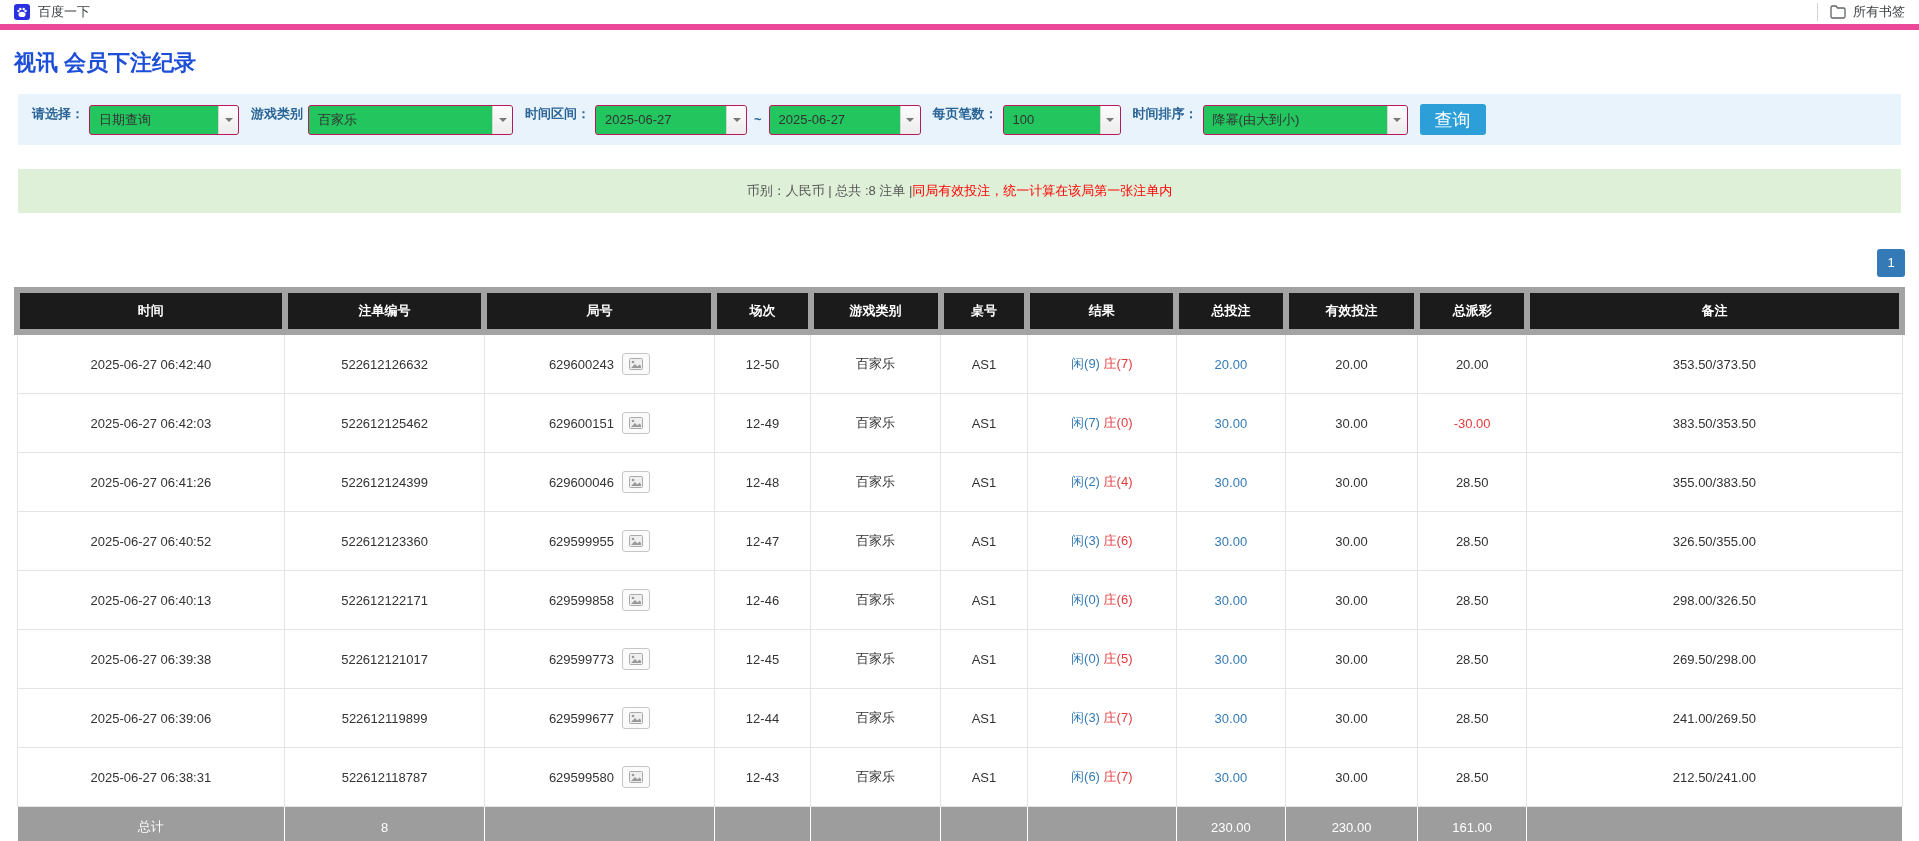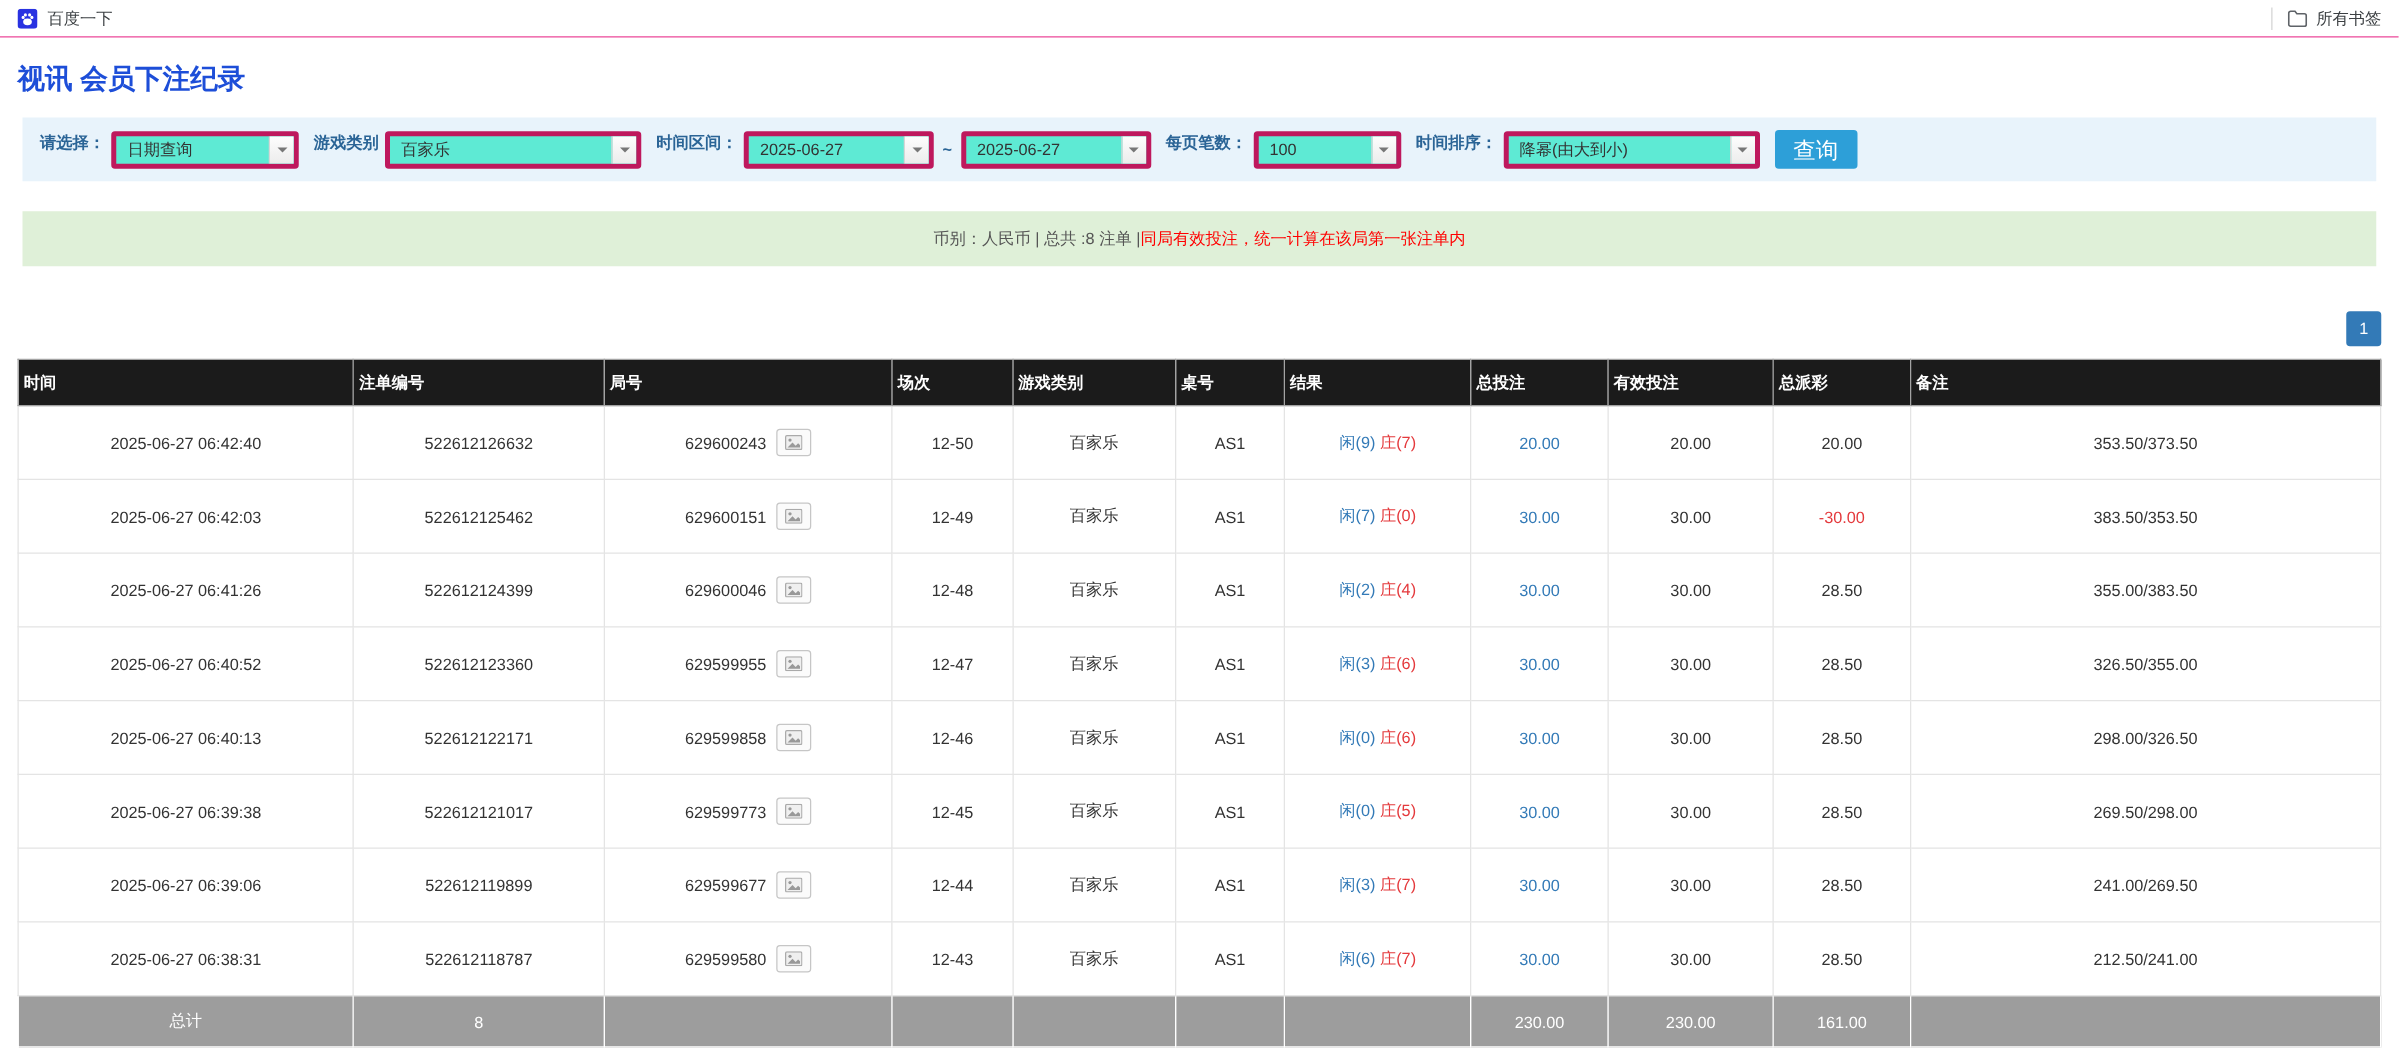--- a/index.html
+++ b/index.html
@@ -1,35 +1,35 @@
 <!DOCTYPE html>
 <html><head>
 <meta charset="utf-8">
 <style>
   * { box-sizing: border-box; }
   html,body { margin:0; padding:0; background:#fff; color:#333;
     font-family:"Liberation Sans","DejaVu Sans",sans-serif; }
 
   
   .bookmarks-bar { height:30px; display:flex; align-items:center; justify-content:space-between;
-    padding:0 14px; border-bottom:1px solid #ec4899; font-size:13px; color:#3c4043; background:#fff; }
+    padding:0 14px; border-bottom:6px solid #ec4899; font-size:13px; color:#3c4043; background:#fff; }
   .bookmark-item { display:flex; align-items:center; gap:8px; cursor:pointer; }
   .bm-right { display:flex; align-items:flex-end; gap:12px; }
   .vdivider { width:1px; height:18px; background:#d4d4d4; }
   .all-bookmarks { display:flex; align-items:center; gap:7px; cursor:pointer; }
 
   
   .page-title { font-size:22px; font-weight:700; color:#1d4ed8; margin:18px 0 16px; padding:0 14px; }
 
   
   .filter-bar { margin:0 18px; background:#e8f3fb; padding:10px 10px; display:flex; align-items:center;
     font-size:13px; flex-wrap:nowrap; }
   .f-label { color:#2a6496; font-weight:bold; margin:0 5px 12px 12px; white-space:nowrap; }
   .f-label.first { margin-left:4px; }
-  .combo { display:inline-flex; align-items:stretch; background:#5eead4; border:4px solid #be185d;
+  .combo { display:inline-flex; align-items:stretch; background:#22c55e; border:1px solid #be185d;
     border-radius:3px; height:30px; overflow:hidden; cursor:pointer; flex:none; }
   .combo-text { display:flex; align-items:center; padding:0 9px; flex:1; color:#333;
     white-space:nowrap; overflow:hidden; }
   .combo-arrow { width:20px; border-left:1px solid #d6d6d6;
     background:linear-gradient(#fdfdfd,#ececec); display:flex; align-items:center; justify-content:center; }
   .combo-arrow i { width:0; height:0; border:4px solid transparent; border-top-color:#777; margin-top:4px; }
   .w-query { width:150px; } .w-game { width:205px; } .w-date { width:152px; }
   .w-size { width:118px; } .w-sort { width:205px; }
   .tilde { margin:0 7px; color:#2a6496; font-weight:bold; }
   .search-btn { margin-left:12px; height:31px; padding:0 15px; background:#2d9fd8; border:none;
@@ -42,21 +42,21 @@
   .info-note { color:#f00; }
 
   
   .pagination { margin:36px 14px 10px; text-align:right; }
   .page-btn { display:inline-block; min-width:28px; height:28px; line-height:28px; background:#337ab7;
     color:#fff; border-radius:3px; text-align:center; font-size:13px; cursor:pointer; padding:0 4px; }
 
   
   table.records { width:calc(100% - 28px); margin:0 14px 20px; border-collapse:collapse; table-layout:fixed; }
   .records th { background:#1b1b1b; color:#fff; font-size:13px; font-weight:bold; padding:9px 4px;
-    border:1px solid #a3a3a3; text-align:left; }
+    border:6px solid #a3a3a3; text-align:center; }
   .records td { background:#fff; border:1px solid #e4e4e4; padding:18px 6px; font-size:13px;
     text-align:center; color:#333; word-break:break-all; }
   .records tr.summary td { background:#9d9d9d; color:#fff; border:1px solid #fff; padding:11px 6px; }
   .round-cell { display:flex; align-items:center; justify-content:center; gap:8px; }
   .img-btn { display:inline-flex; align-items:center; justify-content:center; width:28px; height:22px;
     border:1px solid #c6c6c6; border-radius:3px; background:#fbfbfb; cursor:pointer; flex:none; }
   .bet-link { color:#337ab7; cursor:pointer; text-decoration:none; }
   .rp { color:#337ab7; }
   .rb { color:#e4393c; }
   .neg { color:#e4393c; }

